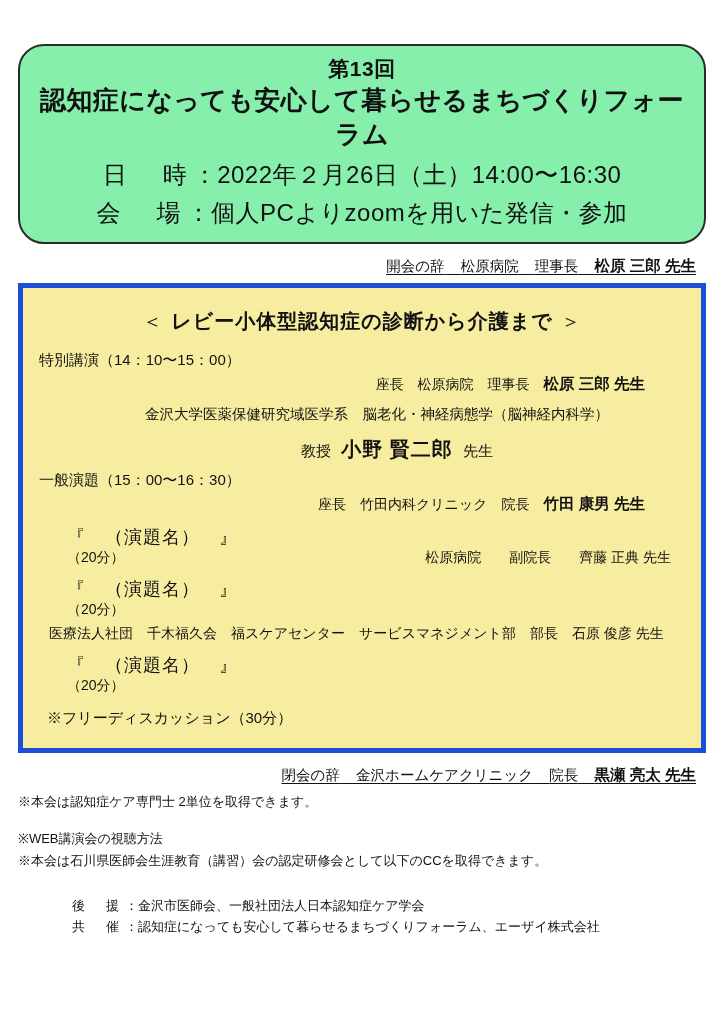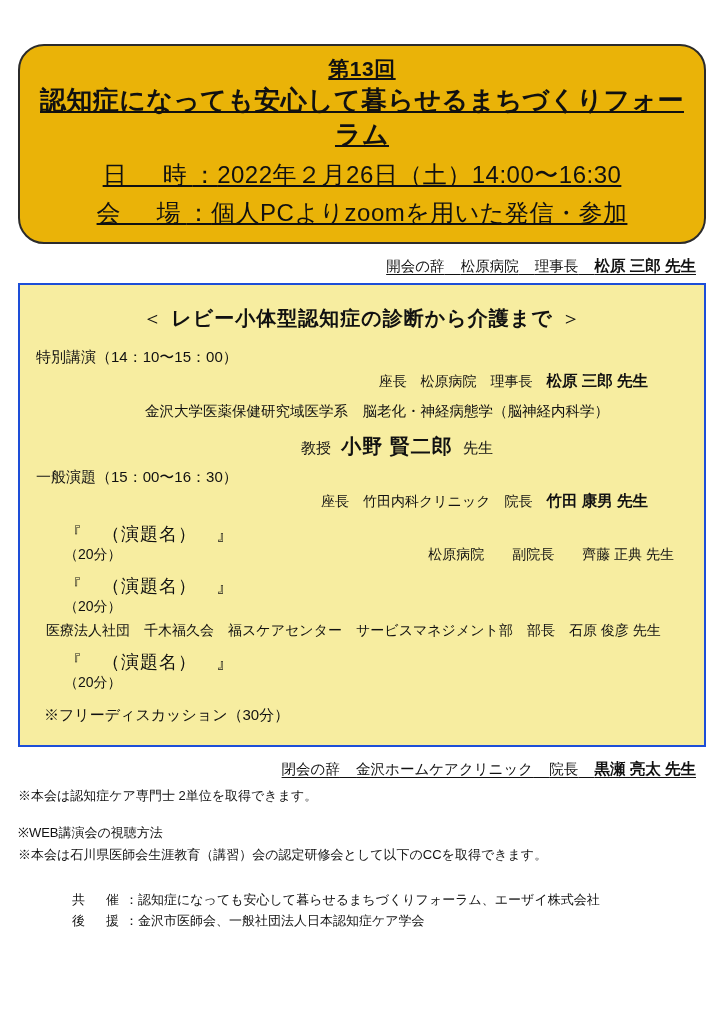--- a/index.html
+++ b/index.html
@@ -20,26 +20,25 @@
     position: relative;
     width: 724px;
     height: 1024px;
     box-sizing: border-box;
     padding: 0 18px;
   }
 
   
   .header-box {
     margin-top: 44px;
-    background: #eab308;
+    background: #86efac;
     border: 2px solid #2b2b2b;
     border-radius: 26px;
     padding: 10px 14px 14px 14px;
     text-align: center;
-    text-decoration: underline;
   }
   .header-line1 {
     font-size: 21px;
     font-weight: bold;
     letter-spacing: 0.5px;
     line-height: 1.25;
   }
   .header-line2 {
     font-size: 26px;
     font-weight: bold;
@@ -71,21 +70,21 @@
     text-underline-offset: 3px;
   }
   .nm {
     font-weight: bold;
     font-size: 15.5px;
   }
 
   
   .program-box {
     background: #f7eda0;
-    border: 2px solid #1d4ed8;
+    border: 5px solid #1d4ed8;
     padding: 14px 16px 16px 16px;
     position: relative;
   }
   .program-title {
     text-align: center;
     font-size: 20px;
     font-weight: bold;
     letter-spacing: 1px;
     margin: 6px 0 16px 0;
   }
@@ -280,20 +279,20 @@
       <span class="nm">黒瀬 亮太 先生</span>
     </span>
   </div>
 
   <div class="note">※本会は認知症ケア専門士 2単位を取得できます。</div>
   <div class="note web">※WEB講演会の視聴方法</div>
   <div class="note small-gap">※本会は石川県医師会生涯教育（講習）会の認定研修会として以下のCCを取得できます。</div>
 
   <div class="footer">
     <div>
+      <span class="lbl">後　援</span><span>：金沢市医師会、一般社団法人日本認知症ケア学会</span>
+    </div>
+    <div>
       <span class="lbl">共　催</span><span>：認知症になっても安心して暮らせるまちづくりフォーラム、エーザイ株式会社</span>
     </div>
-    <div>
-      <span class="lbl">後　援</span><span>：金沢市医師会、一般社団法人日本認知症ケア学会</span>
-    </div>
   </div>
 
 </div>
 
 </body></html>

